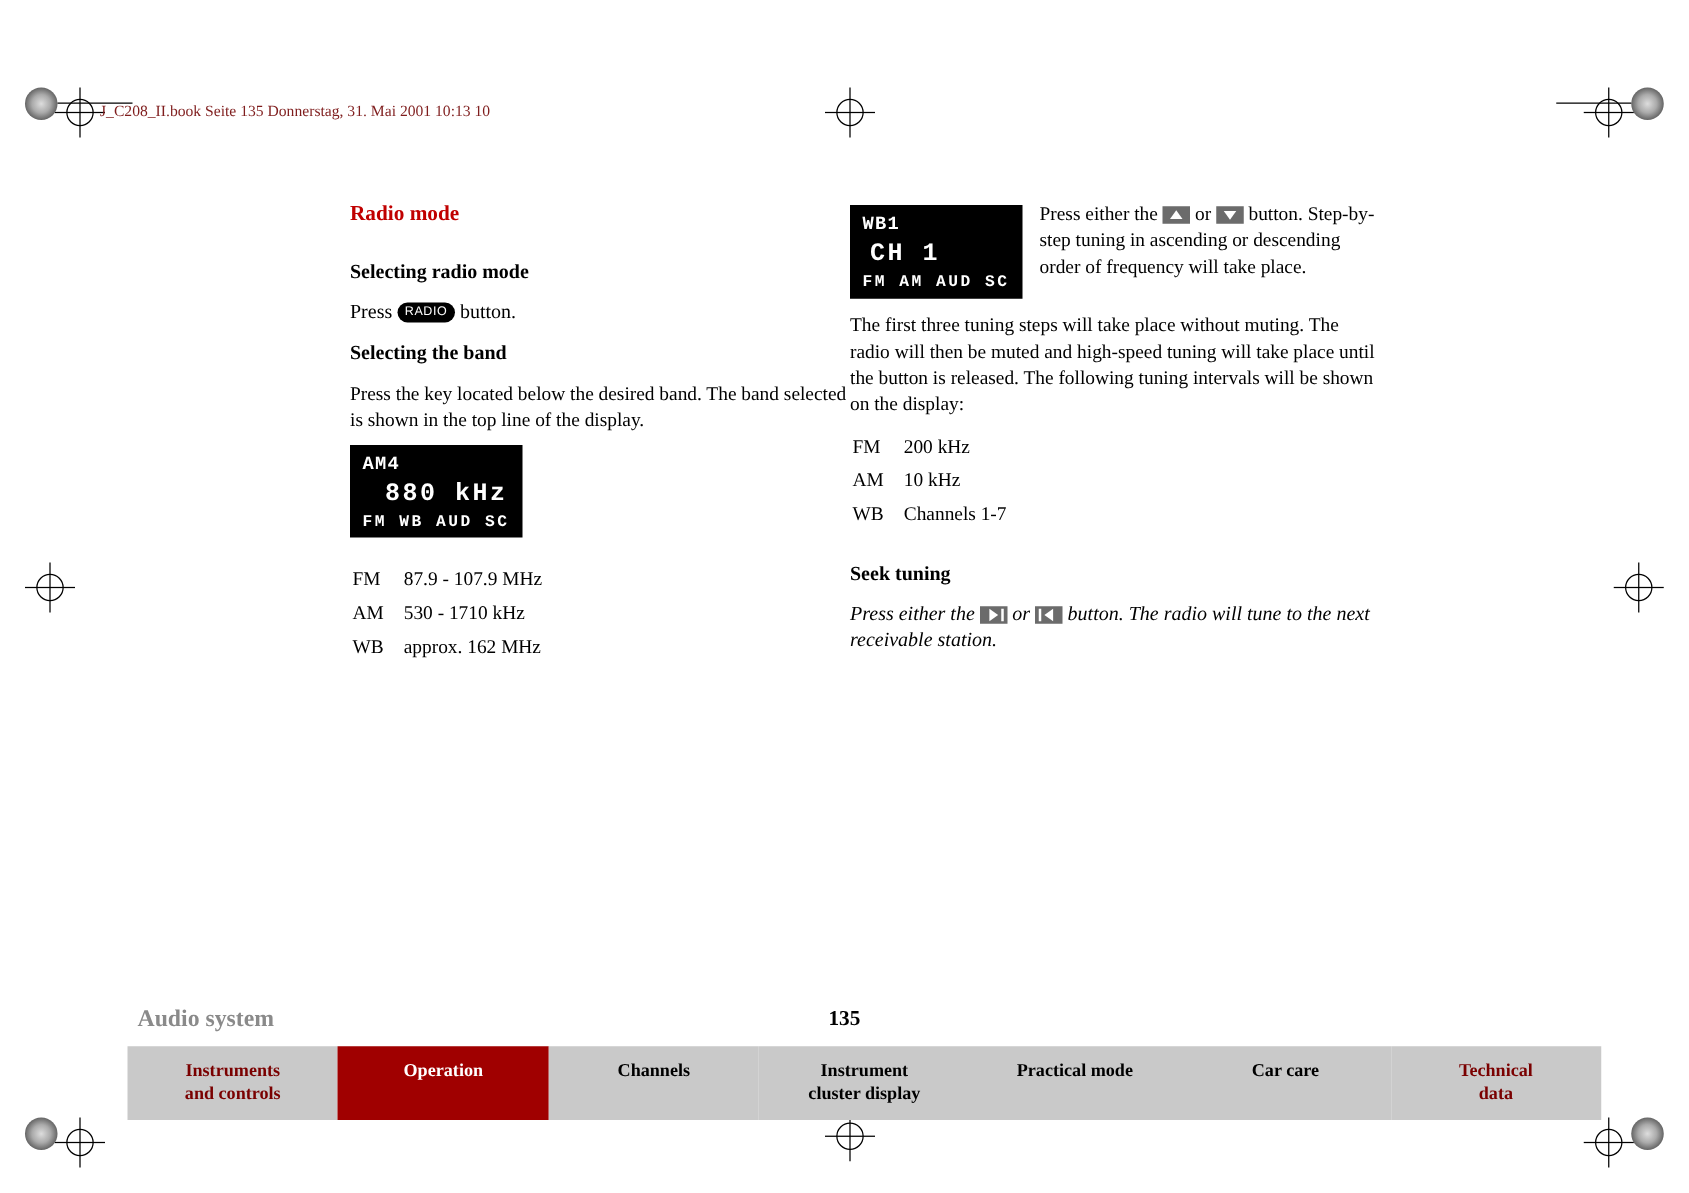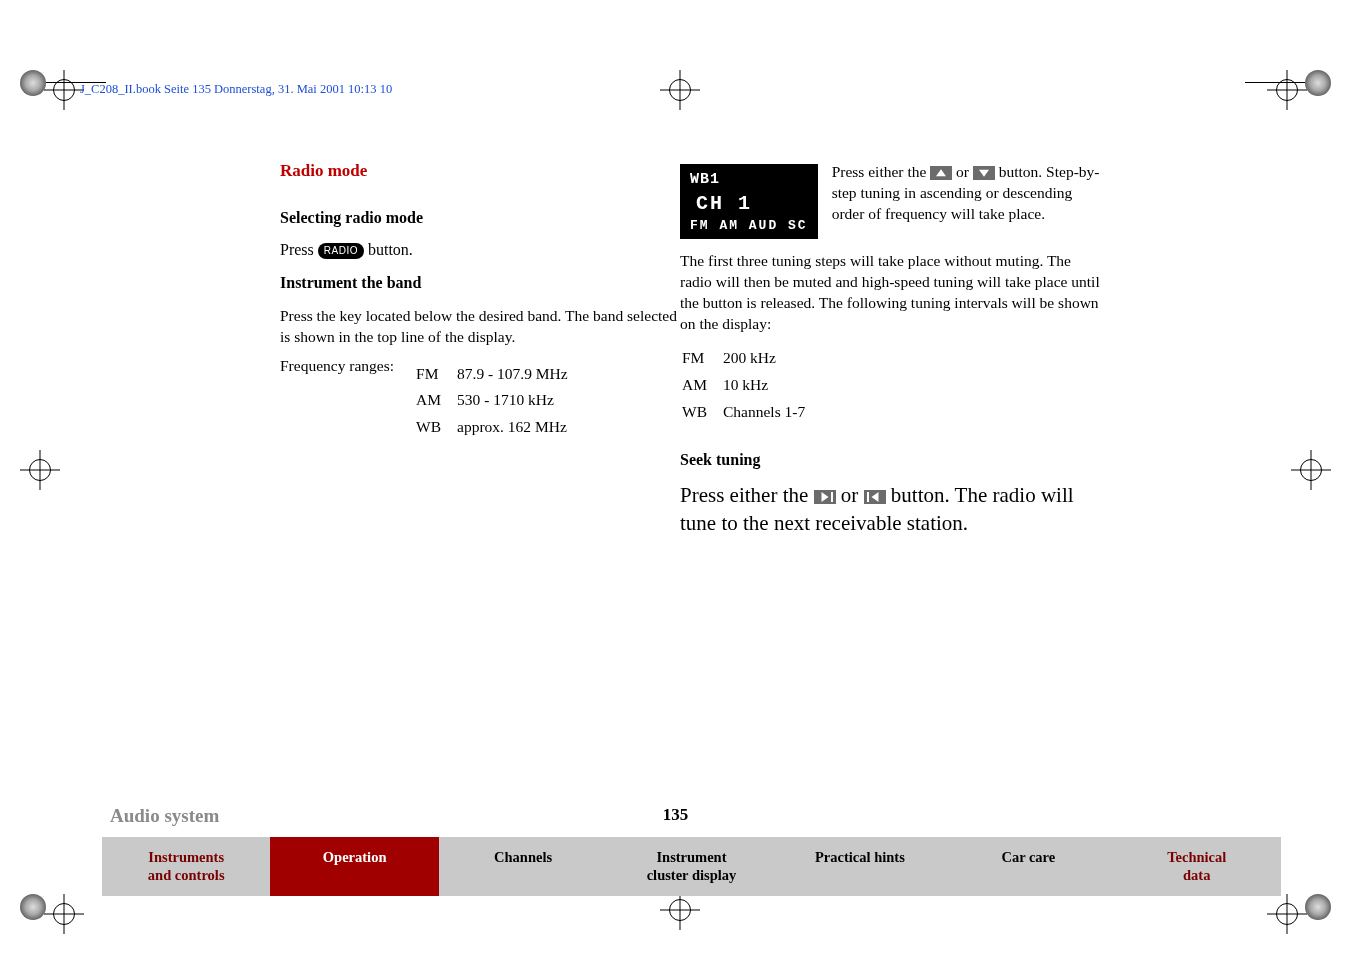--- a/index.html
+++ b/index.html
@@ -34,21 +34,21 @@
   .reg-crosshair .ring { position:absolute; left:50%; top:50%; width:22px; height:22px; border:1px solid #000; border-radius:50%; transform:translate(-50%,-50%);}
   .reg-line-h { position:absolute; height:1px; background:#000; width:60px; }
   .reg-line-h.left { left:46px; }
   .reg-line-h.right { right:46px; }
 
   .page-header {
     position: absolute;
     top: 82px;
     left: 80px;
     font-size: 12.5px;
-    color: #1d4ed8;
+    color: #7f1d1d;
   }
 
   .content {
     position: absolute;
     top: 160px;
     left: 280px;
     right: 200px;
     display: flex;
   }
   .col { flex: 1; font-size: 16px; line-height: 1.35; }
@@ -163,29 +163,29 @@
 <div class="content">
 
   <div class="col col-left">
     <h2 class="red">Radio mode</h2>
 
     <h3>Selecting radio mode</h3>
     <p>
       <span>Press </span><span class="btn-pill">RADIO</span><span> button.</span>
     </p>
 
-    <h3>Instrument the band</h3>
+    <h3>Selecting the band</h3>
 
     <div class="row-with-lcd">
       <div class="beside">Press the key located below the desired band. The band selected is shown in the top line of the display.</div>
     </div>
 
+    <div class="lcd"><span class="row1">AM4</span><span class="big">880 kHz</span><span class="row3">FM WB AUD SC</span></div>
 
     <div style="display:flex; gap:20px; margin-top:8px;">
-      <div style="font-size:15.5px;">Frequency ranges:</div>
       <table class="simple">
         <tbody>
             <tr>
               <td>FM</td>
               <td>87.9 - 107.9 MHz</td>
             </tr>
         <tr>
               <td>AM</td>
               <td>530 - 1710 kHz</td>
             </tr>
@@ -220,36 +220,36 @@
             <td>10 kHz</td>
           </tr>
       <tr>
             <td>WB</td>
             <td>Channels 1-7</td>
           </tr>
     </tbody>
       </table>
 
     <h3 style="margin-top:22px;">Seek tuning</h3>
-    <p style="font-size:21px;">
+    <p style="font-size:16px;font-style:italic;">
       <span>Press either the </span><span class="btn-square next"></span><span> or </span><span class="btn-square prev"></span><span> button. The radio will tune to the next receivable station.</span>
     </p>
   </div>
 </div>
 
 <div class="footer-zone">
   <div class="footer-title-row">
     <span class="footer-title">Audio system</span>
     <span class="page-num">135</span>
   </div>
   <div class="nav-bar">
     <div class="nav-item link"><span style="white-space:pre-line;">Instruments
 and controls</span></div>
     <div class="nav-item active"><span>Operation</span></div>
     <div class="nav-item"><span>Channels</span></div>
     <div class="nav-item"><span style="white-space:pre-line;">Instrument
 cluster display</span></div>
-    <div class="nav-item"><span>Practical hints</span></div>
+    <div class="nav-item"><span>Practical mode</span></div>
     <div class="nav-item"><span>Car care</span></div>
     <div class="nav-item link"><span style="white-space:pre-line;">Technical
 data</span></div>
   </div>
 </div>
 
 </body></html>

